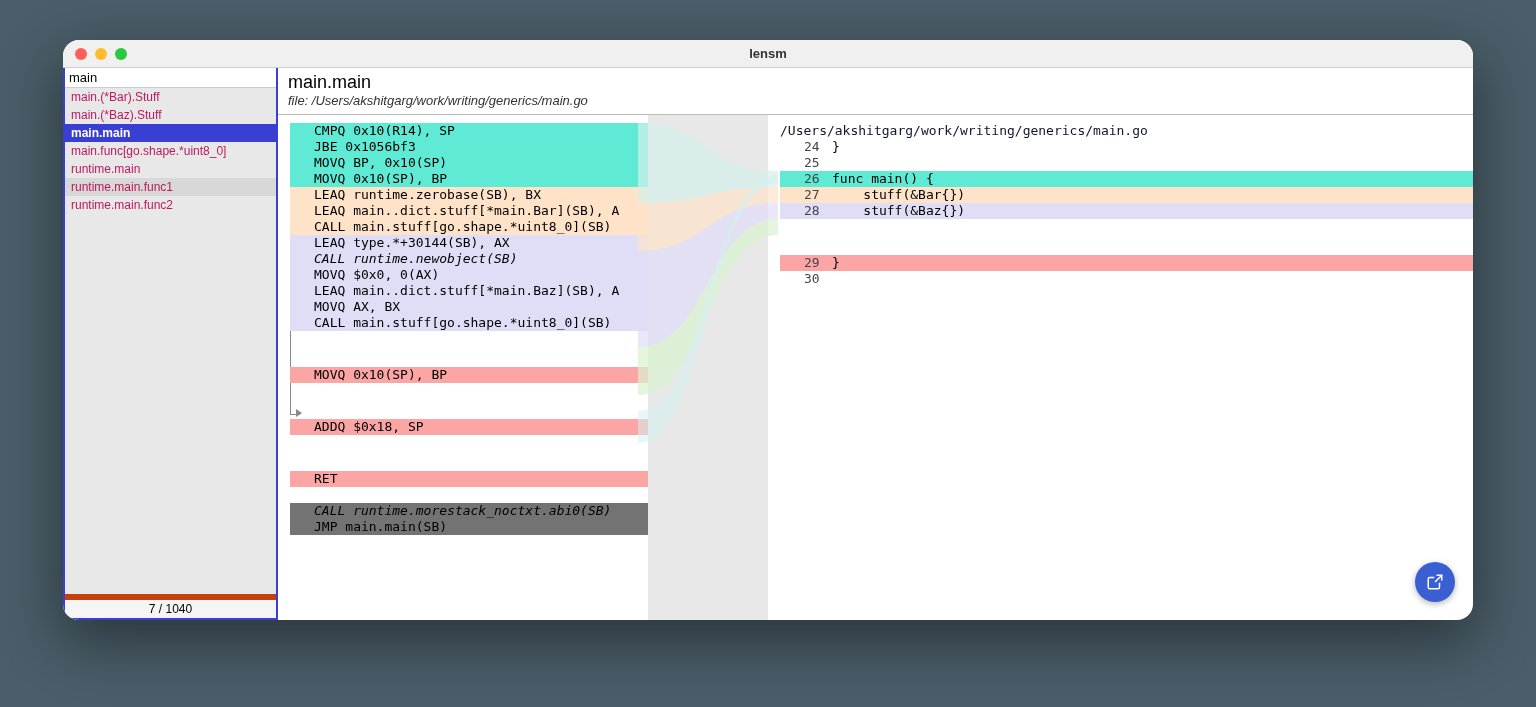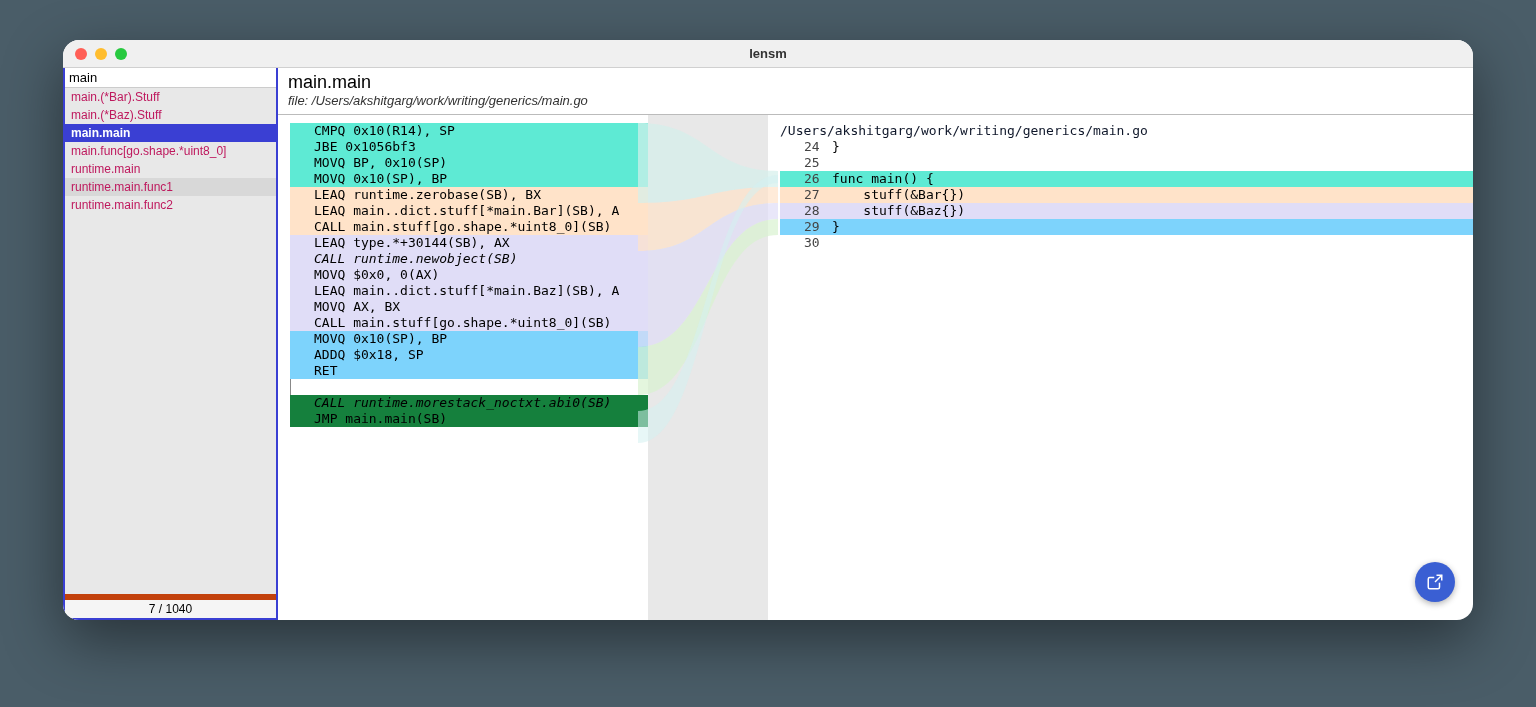--- a/index.html
+++ b/index.html
@@ -152,22 +152,22 @@
   .asmline, .srcline {
     white-space: pre;
     height: 16px;
     padding-left: 24px;
     position: relative;
   }
   .asmline.italic, .srcline.italic { font-style: italic; }
   .bg-teal   { background: #5eead4; }
   .bg-orange { background: #ffe3c9; }
   .bg-purple { background: #e0ddf7; }
-  .bg-green  { background: #7dd3fc; }
-  .bg-cyan   { background: #15803d; }
+  .bg-green  { background: #fca5a5; margin-top: 36px; }
+  .bg-cyan   { background: #737373; }
   .ln {
     display: inline-block;
     width: 28px;
     color: #444;
   }
   .srcfile {
     padding-left: 0;
     color: #0f172a;
   }
   .fab {

